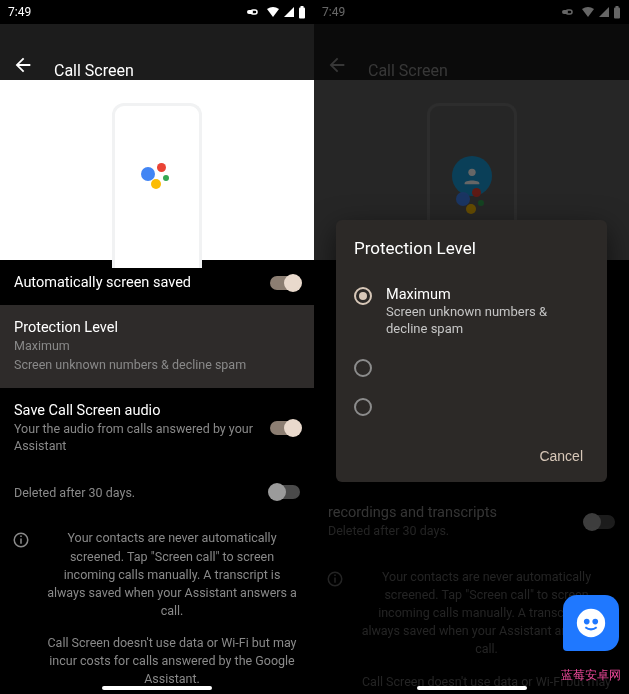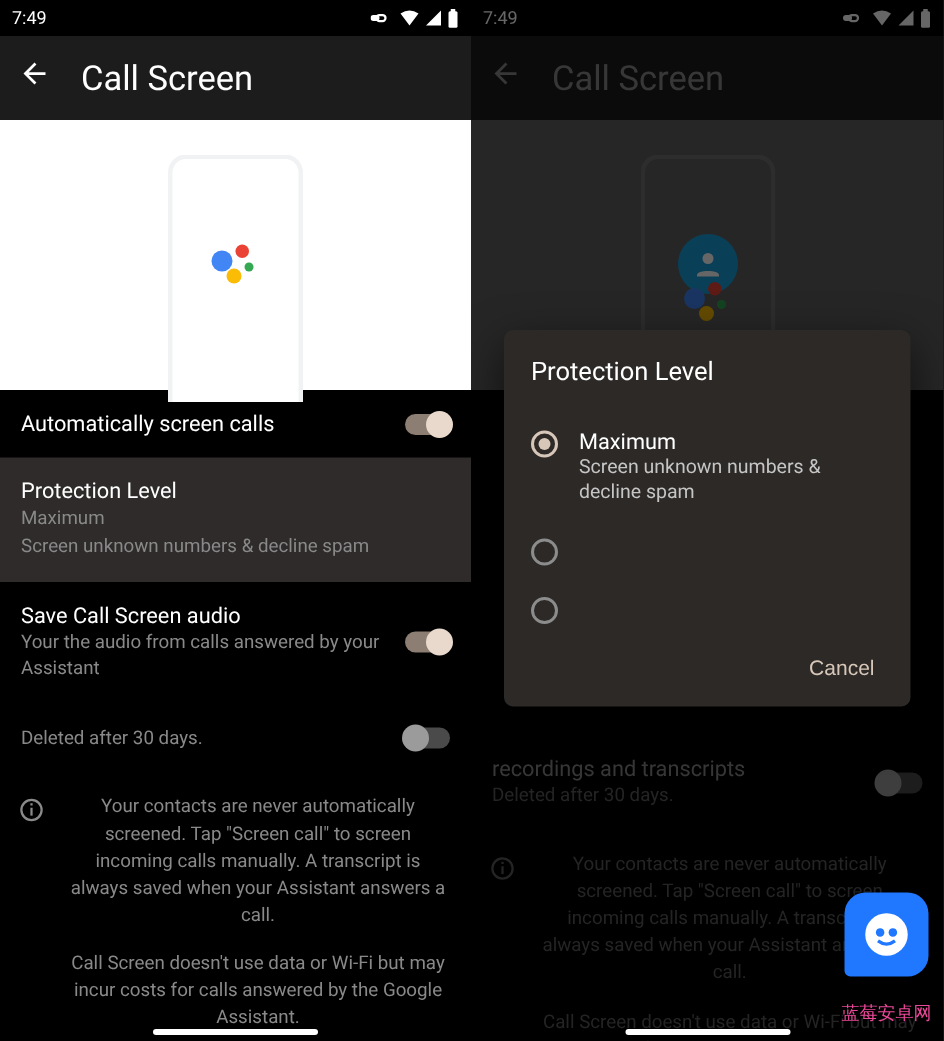--- a/index.html
+++ b/index.html
@@ -41,23 +41,23 @@
     align-items: center;
     gap: 3px;
   }
   .status-icons svg { display:block; }
   
   .app-bar {
     height: 56px;
     background: #1c1c1c;
     color: #fff;
     display: flex;
-    align-items: center;
+    align-items: flex-end;
     padding: 0 12px;
-    font-size: 23px;
+    font-size: 16px;
     gap: 20px;
   }
   .app-bar .title { font-weight: 400; }
   .back-icon { cursor: pointer; }
   
   .hero {
     height: 180px;
     background: #fff;
     display: flex;
     align-items: center;
@@ -152,21 +152,21 @@
   }
   .radio.selected {
     border-color:#d7c7b8;
     display:flex; align-items:center; justify-content:center;
   }
   .radio.selected::after {
     content:""; width:8px; height:8px; border-radius:50%; background:#d7c7b8;
   }
   .opt-text .opt-title { font-size:14.5px; color:#fff; }
   .opt-text .opt-sub   { font-size:13px; color:#c5c5c5; margin-top:1px; line-height:1.3; }
-  .dialog-actions { display:flex; justify-content:flex-end; margin-top:3px; }
+  .dialog-actions { display:flex; justify-content:flex-end; margin-top:14px; }
   .cancel-btn {
     background:none; border:none; color:#d7c7b8; font-size:14px;
     padding:8px 6px; cursor:pointer;
   }
   
   .pane-right .app-bar { background:#1c1c1c; color:#8b8b8b; }
   .pane-right .hero { background:#606060; }
   .pane-right .phone-mock { border-color:#707070; background:#606060;}
   .pane-right .list.dim .row-title { color:#8b8b8b; }
   .pane-right .list.dim .row-sub   { color:#5b5b5b; }
@@ -230,21 +230,21 @@
           <span class="dot dot-red"></span>
           <span class="dot dot-yellow"></span>
           <span class="dot dot-green"></span>
         </div>
       </div>
     </div>
 
     <div class="list">
 
       <div class="row">
-        <div class="row-title">Automatically screen calls</div>
+        <div class="row-title">Automatically screen saved</div>
         <div class="toggle on">
             <div class="knob"></div>
           </div>
       </div>
 
       <div class="row highlight">
         <div class="row-title">Protection Level</div>
         <div class="row-sub">Maximum</div>
         <div class="row-sub">Screen unknown numbers &amp; decline spam</div>
       </div>

